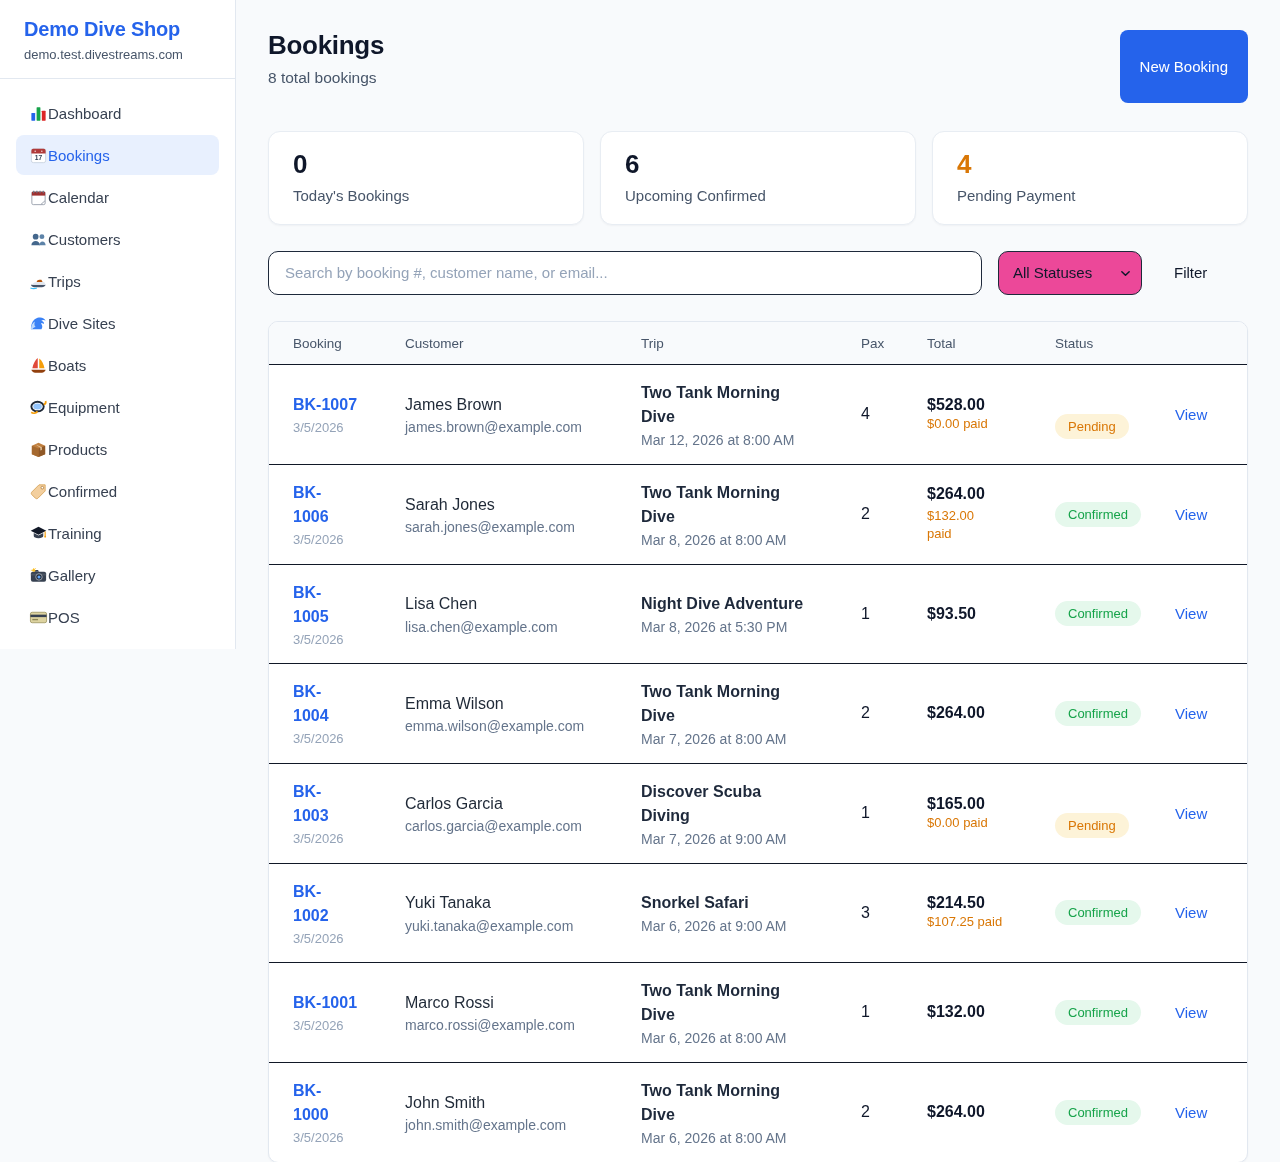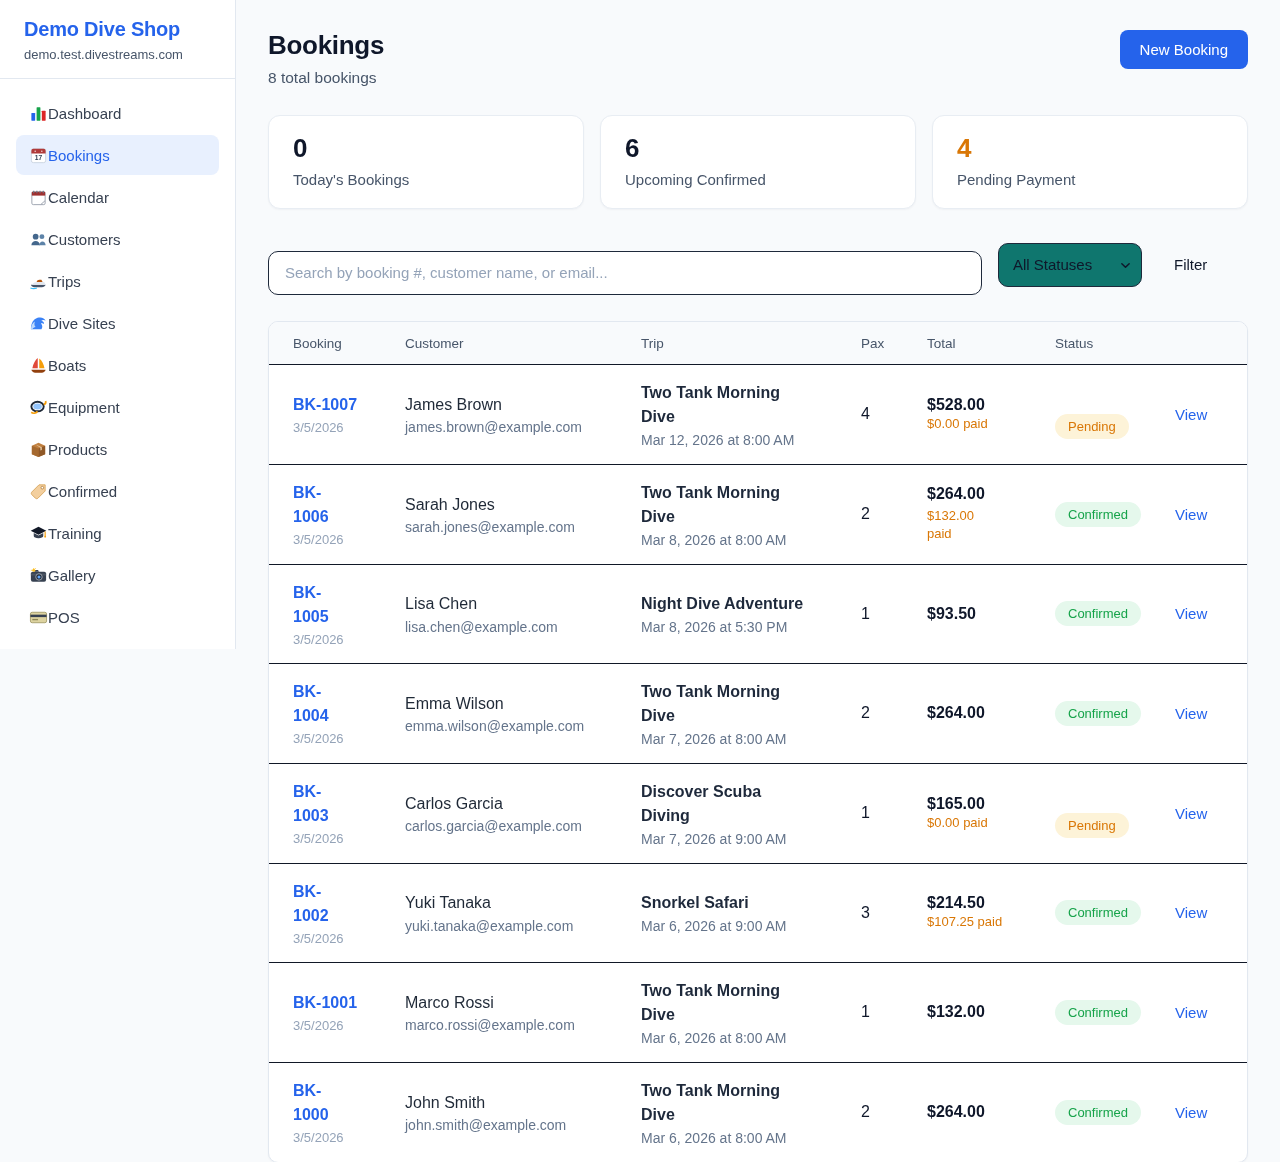--- a/index.html
+++ b/index.html
@@ -46,42 +46,42 @@
     background:none; border:none; cursor:pointer; font-family:inherit; white-space:nowrap;
   }
 
   
   .main { flex:1; padding:30px 32px 32px; min-width:0; }
   .page-head { display:flex; justify-content:space-between; align-items:flex-start; margin-bottom:28px; }
   .pg-title { font-size:26px; font-weight:800; color:#0f172a; letter-spacing:-.3px; }
   .pg-sub { font-size:15.5px; color:#475569; margin-top:8px; }
   .btn-primary {
     background:#2563eb; color:#fff; border:none; border-radius:8px;
-    font-size:15px; font-weight:500; padding:11px 20px; cursor:pointer; font-family:inherit;
+    font-size:15px; font-weight:500; padding:28px 20px; cursor:pointer; font-family:inherit;
   }
 
   .stats { display:flex; gap:16px; margin-bottom:26px; }
   .card {
     flex:1; background:#fff; border:1px solid #e8edf3; border-radius:12px;
     padding:18px 24px 20px; box-shadow:0 1px 2px rgba(15,23,42,.04);
   }
   .card-num { font-size:26px; font-weight:bold; color:#0f172a; line-height:1.15; }
   .card-num.orange { color:#d97706; }
   .card-label { font-size:15px; color:#475569; margin-top:7px; }
 
   .filter-row { display:flex; align-items:center; margin-bottom:26px; }
   .search-input {
     width:714px; height:44px; border:1.5px solid #1e293b; border-radius:10px;
-    padding:0 16px; font-size:15px; font-family:inherit; background:#fff; color:#0f172a;margin-top:16px;
+    padding:0 16px; font-size:15px; font-family:inherit; background:#fff; color:#0f172a;
   }
   .search-input::placeholder { color:#94a3b8; }
   .select-wrap { position:relative; margin-left:16px; }
   .status-select {
     appearance:none; -webkit-appearance:none; height:44px; width:144px;
-    border:1.5px solid #1e293b; border-radius:10px; background:#0f766e;
+    border:1.5px solid #1e293b; border-radius:10px; background:#ec4899;
     font-size:15px; font-family:inherit; color:#0f172a; padding:0 30px 0 14px; cursor:pointer;
   }
   .chev { position:absolute; right:11px; top:17px; pointer-events:none; }
   .filter-btn {
     margin-left:32px; background:none; border:none; font-family:inherit;
     font-size:15px; font-weight:500; color:#0f172a; cursor:pointer;
   }
 
   
   .tbl {

